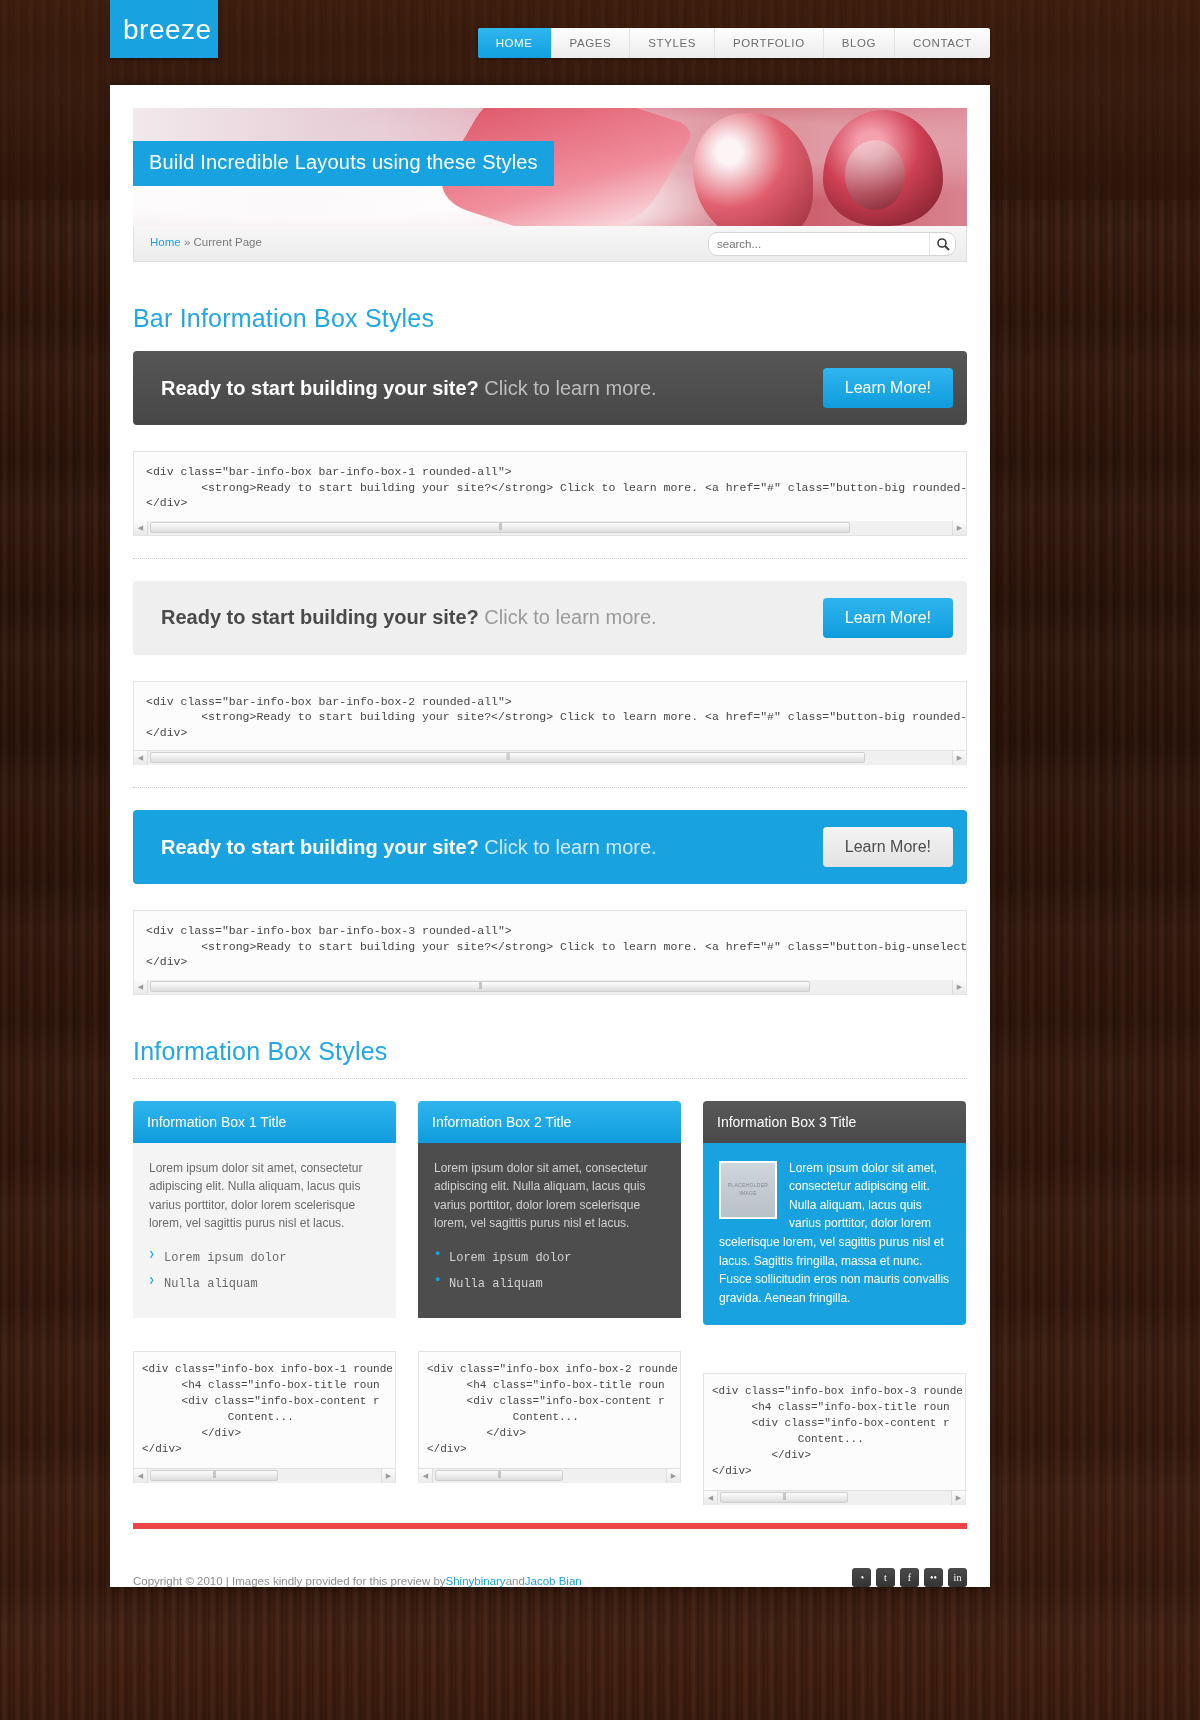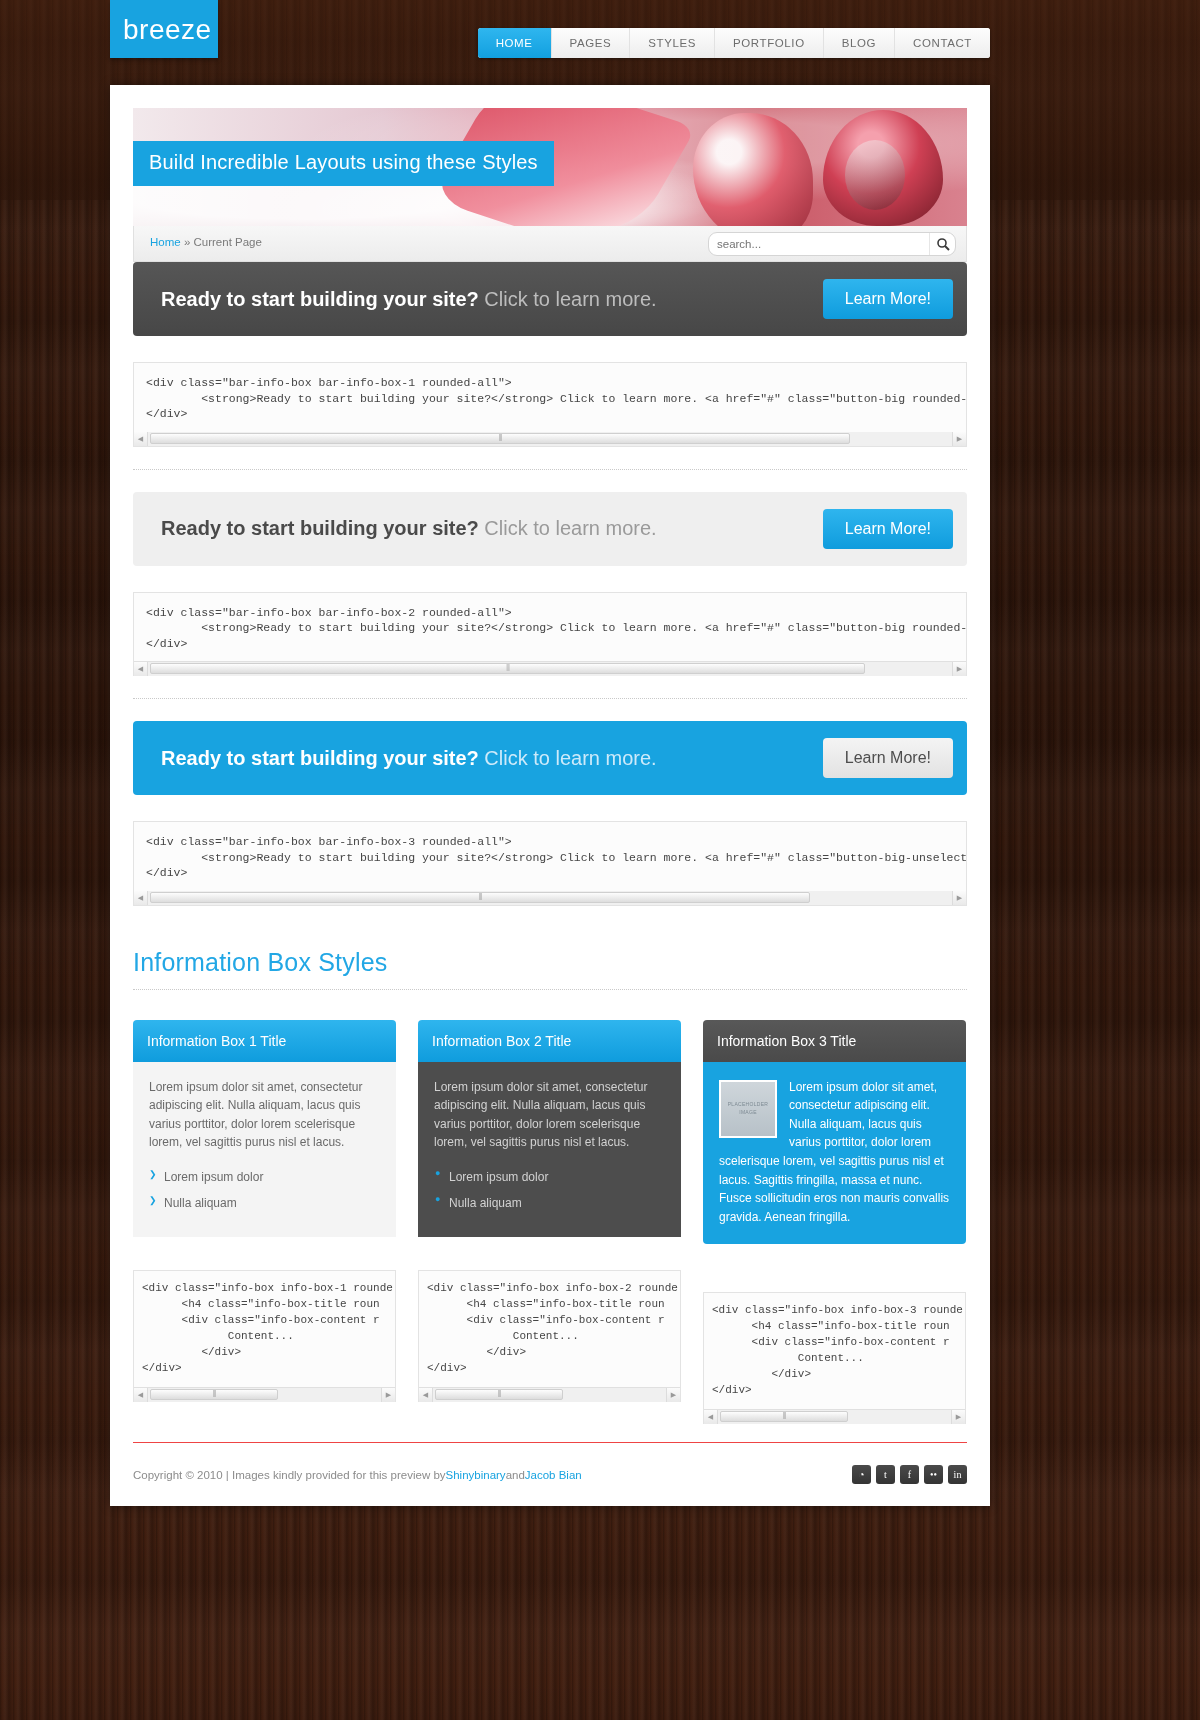--- a/index.html
+++ b/index.html
@@ -275,41 +275,40 @@
   
   .info-row {
     display: flex;
     gap: 22px;
     margin-top: 20px;
   }
   .info-box {
     width: 263px;
     border-radius: 4px;
     overflow: hidden;
-    margin-top: 8px;
   }
   .info-box h4 {
     margin: 0;
     font-size: 14px;
     font-weight: normal;
     color: #fff;
     padding: 13px 14px;
   }
   .ib-1 h4 { background: linear-gradient(180deg,#2fb5ee 0%, #0f9cdd 100%); }
   .ib-2 h4 { background: linear-gradient(180deg,#2fb5ee 0%, #0f9cdd 100%); }
   .ib-3 h4 { background: linear-gradient(180deg,#585858 0%, #4a4a4a 100%); }
   .ib-content {
     padding: 16px 16px 18px 16px;
     font-size: 12px;
     line-height: 1.55;
   }
   .ib-1 .ib-content { background: #f4f4f4; color: #6a6a6a; }
   .ib-2 .ib-content { background: #4d4d4d; color: #d2d2d2; }
   .ib-3 .ib-content { background: #18a3e0; color: #ffffff; }
-  .ib-list { list-style: none; margin: 16px 0 0 0; padding: 0; }
+  .ib-list { list-style: none; margin: 16px 0 0 0; padding: 0; font-family: Liberation Mono, monospace; }
   .ib-list li {
     font-size: 12px;
     padding: 0 0 7px 15px;
     position: relative;
   }
   .ib-1 .ib-list li:before {
     content: "\276F";
     position: absolute; left: 0; top: 0;
     color: #18a3e0; font-size: 9px;
   }
@@ -336,24 +335,24 @@
     font-family: "Liberation Mono", monospace;
     font-size: 11px; color: #454545; line-height: 1.45;
     white-space: pre; overflow: hidden;
   }
   .code-col.raised { position: relative; top: 22px; }
 
   
   .footer {
     width: 834px;
     margin-top: 40px;
-    border-top: 1px solid #ef4444;
+    border-top: 6px solid #ef4444;
     height: 64px;
     display: flex;
-    align-items: center;
+    align-items: flex-end;
     font-size: 11.5px;
     color: #8c8c8c;
     position: relative;
   }
   .footer a { color: #18a3e0; text-decoration: none; }
   .social { position: absolute; right: 0; display: flex; gap: 5px; }
   .social .sico {
     width: 19px; height: 19px;
     border-radius: 3px;
     background: linear-gradient(180deg,#4a4a4a 0%, #343434 100%);
@@ -398,20 +397,21 @@
       <input type="text" placeholder="search..." style="">
       <span class="mag">
         <svg width="14" height="14" viewBox="0 0 14 14">
           <circle cx="6" cy="6" r="4" fill="none" stroke="#3a3a3a" stroke-width="1.6"></circle>
           <line x1="9" y1="9" x2="13" y2="13" stroke="#3a3a3a" stroke-width="2"></line>
         </svg>
       </span>
     </div>
   </div>
 
+  <h2 class="section">Bar Information Box Styles</h2>
 
   <div class="bar-info-box bar-1">
     <div class="bar-text">
       <strong>Ready to start building your site?</strong><span> Click to learn more.</span>
     </div>
     <button class="button-big">Learn More!</button>
   </div>
   <div class="code-wrap">
     <pre>&lt;div class="bar-info-box bar-info-box-1 rounded-all"&gt;
         &lt;strong&gt;Ready to start building your site?&lt;/strong&gt; Click to learn more. &lt;a href="#" class="button-big rounded-all"&gt;Lea

